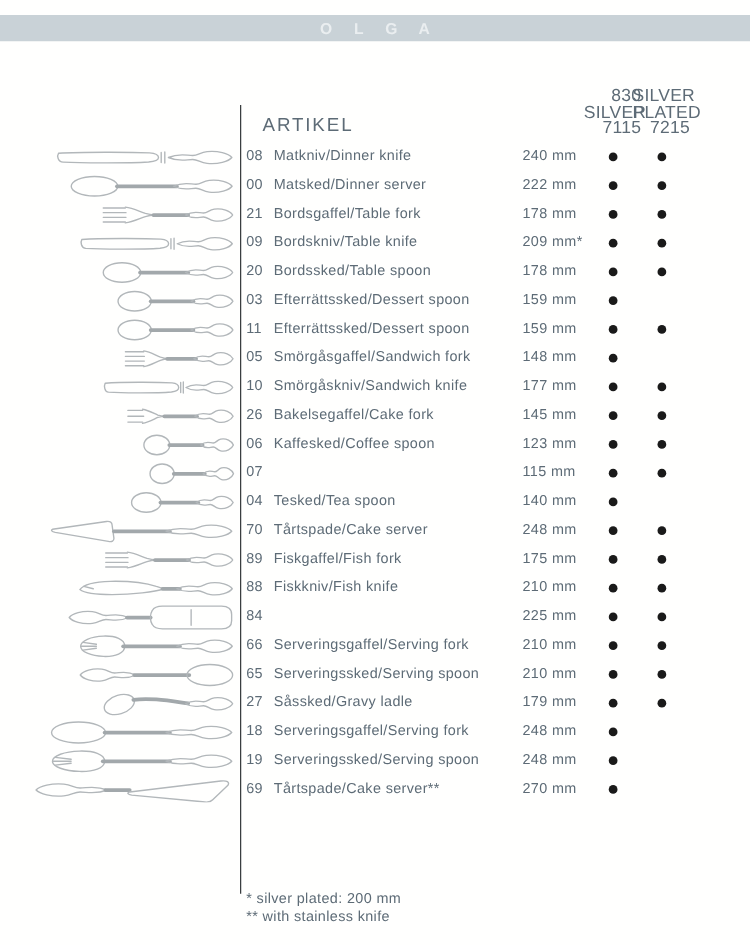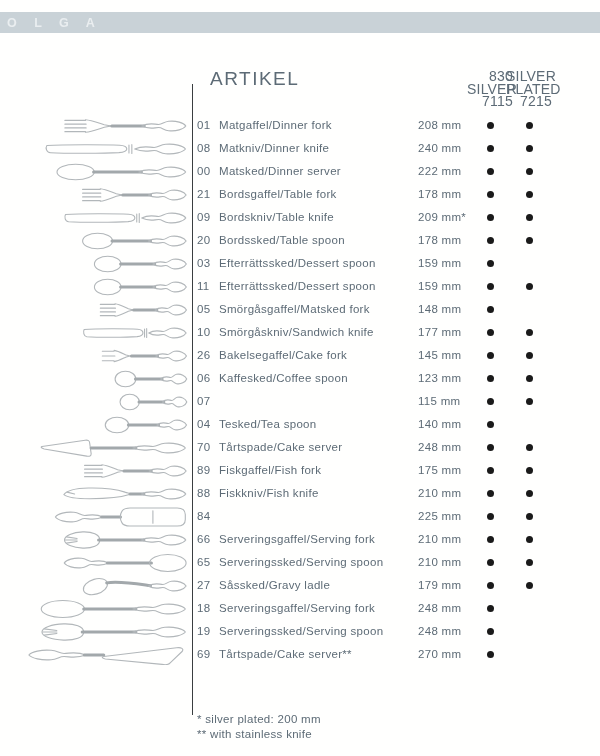--- a/index.html
+++ b/index.html
@@ -1,26 +1,26 @@
 <!DOCTYPE html>
 <html><head>
 <meta charset="utf-8">
 <style>
   html,body{margin:0;padding:0;}
   body{background:#ffffff;font-family:"Liberation Sans", sans-serif;}
   .page{position:relative;width:600px;height:756px;background:#fffffe;overflow:hidden;}
 
   
   .band{position:absolute;left:0;top:12px;width:600px;height:21px;background:#c9d2d7;
-        display:flex;align-items:center;justify-content:flex-start;}
+        display:flex;align-items:center;justify-content:center;}
   .band-title{color:#eaeef0;font-size:12.5px;font-weight:bold;letter-spacing:7px;
         text-indent:7px;white-space:pre;}
 
   
-  .artikel{position:absolute;left:210px;top:68px;font-size:19px;letter-spacing:1.5px;
+  .artikel{position:absolute;left:210px;top:92px;font-size:15px;letter-spacing:1.5px;
         color:#5d6b76;}
   .colhead{position:absolute;top:70px;width:46px;text-align:right;color:#5d6b76;
         font-size:14px;line-height:12.5px;letter-spacing:0.2px;}
   .colhead.c1{left:467px;}
   .colhead.c2{left:506px;}
 
   
   .vline{position:absolute;left:192px;top:84px;width:1px;height:631px;background:#3a3e40;}
 
   
@@ -65,35 +65,20 @@
   </div>
   <div class="colhead c2">
     <div>SILVER</div>
     <div>PLATED</div>
     <div>7215</div>
   </div>
 
   <div class="vline"></div>
 
   <div class="rows">
-  <div class="row">
-    <span class="illus">
-          <svg class="art" width="125" height="20" viewBox="0 0 200 32" preserveAspectRatio="none">
-            <path d="M3,7 H36 M3,13 H37 M3,19 H37 M3,25 H36"></path>
-            <path d="M36,6 C47,7 57,11.5 66,14 C72,15.5 76,15.8 80,16 M36,26 C47,25 57,20.5 66,18 C72,16.5 76,16.2 80,16"></path>
-            <path class="stem" d="M78,16 H130"></path>
-            <path d="M126,16 C138,10 146,13.5 153,13.5 C159,13.5 161,9.5 169,8.5 C181,7 193,11 196.5,16 C193,21 181,25 169,23.5 C161,22.5 159,18.5 153,18.5 C146,18.5 138,22 126,16 Z"></path>
-          </svg>
-        </span>
-    <span class="cell num">01</span>
-    <span class="cell name">Matgaffel/Dinner fork</span>
-    <span class="cell size">208 mm</span>
-    <span class="dot d1" style="visibility: visible;"></span>
-    <span class="dot d2" style="visibility: visible;"></span>
-  </div>
 
   <div class="row">
     <span class="illus">
           <svg class="art" width="144" height="20" viewBox="0 0 200 32" preserveAspectRatio="none">
             <path d="M4,10.5 C28,8.8 85,9 105,10 C112,10.5 115,12.5 115,16 C115,19 112,21 104,21.8 C80,23.5 26,23 9,22 C3,21.5 2,14 4,10.5 Z"></path>
             <path d="M118,9.5 V22.5 M122,9 V23"></path>
             <path d="M126,16 C138,10 146,13.5 153,13.5 C159,13.5 161,9.5 169,8.5 C181,7 193,11 196.5,16 C193,21 181,25 169,23.5 C161,22.5 159,18.5 153,18.5 C146,18.5 138,22 126,16 Z"></path>
           </svg>
         </span>
     <span class="cell num">08</span>
@@ -198,21 +183,21 @@
   <div class="row">
     <span class="illus">
           <svg class="art" width="89" height="20" viewBox="0 0 200 32" preserveAspectRatio="none">
             <path d="M3,7 H36 M3,13 H37 M3,19 H37 M3,25 H36"></path>
             <path d="M36,6 C47,7 57,11.5 66,14 C72,15.5 76,15.8 80,16 M36,26 C47,25 57,20.5 66,18 C72,16.5 76,16.2 80,16"></path>
             <path class="stem" d="M78,16 H130"></path>
             <path d="M126,16 C138,10 146,13.5 153,13.5 C159,13.5 161,9.5 169,8.5 C181,7 193,11 196.5,16 C193,21 181,25 169,23.5 C161,22.5 159,18.5 153,18.5 C146,18.5 138,22 126,16 Z"></path>
           </svg>
         </span>
     <span class="cell num">05</span>
-    <span class="cell name">Smörgåsgaffel/Matsked fork</span>
+    <span class="cell name">Smörgåsgaffel/Sandwich fork</span>
     <span class="cell size">148 mm</span>
     <span class="dot d1" style="visibility: visible;"></span>
 
   </div>
 
   <div class="row">
     <span class="illus">
           <svg class="art" width="106" height="20" viewBox="0 0 200 32" preserveAspectRatio="none">
             <path d="M4,10.5 C28,8.8 85,9 105,10 C112,10.5 115,12.5 115,16 C115,19 112,21 104,21.8 C80,23.5 26,23 9,22 C3,21.5 2,14 4,10.5 Z"></path>
             <path d="M118,9.5 V22.5 M122,9 V23"></path>

